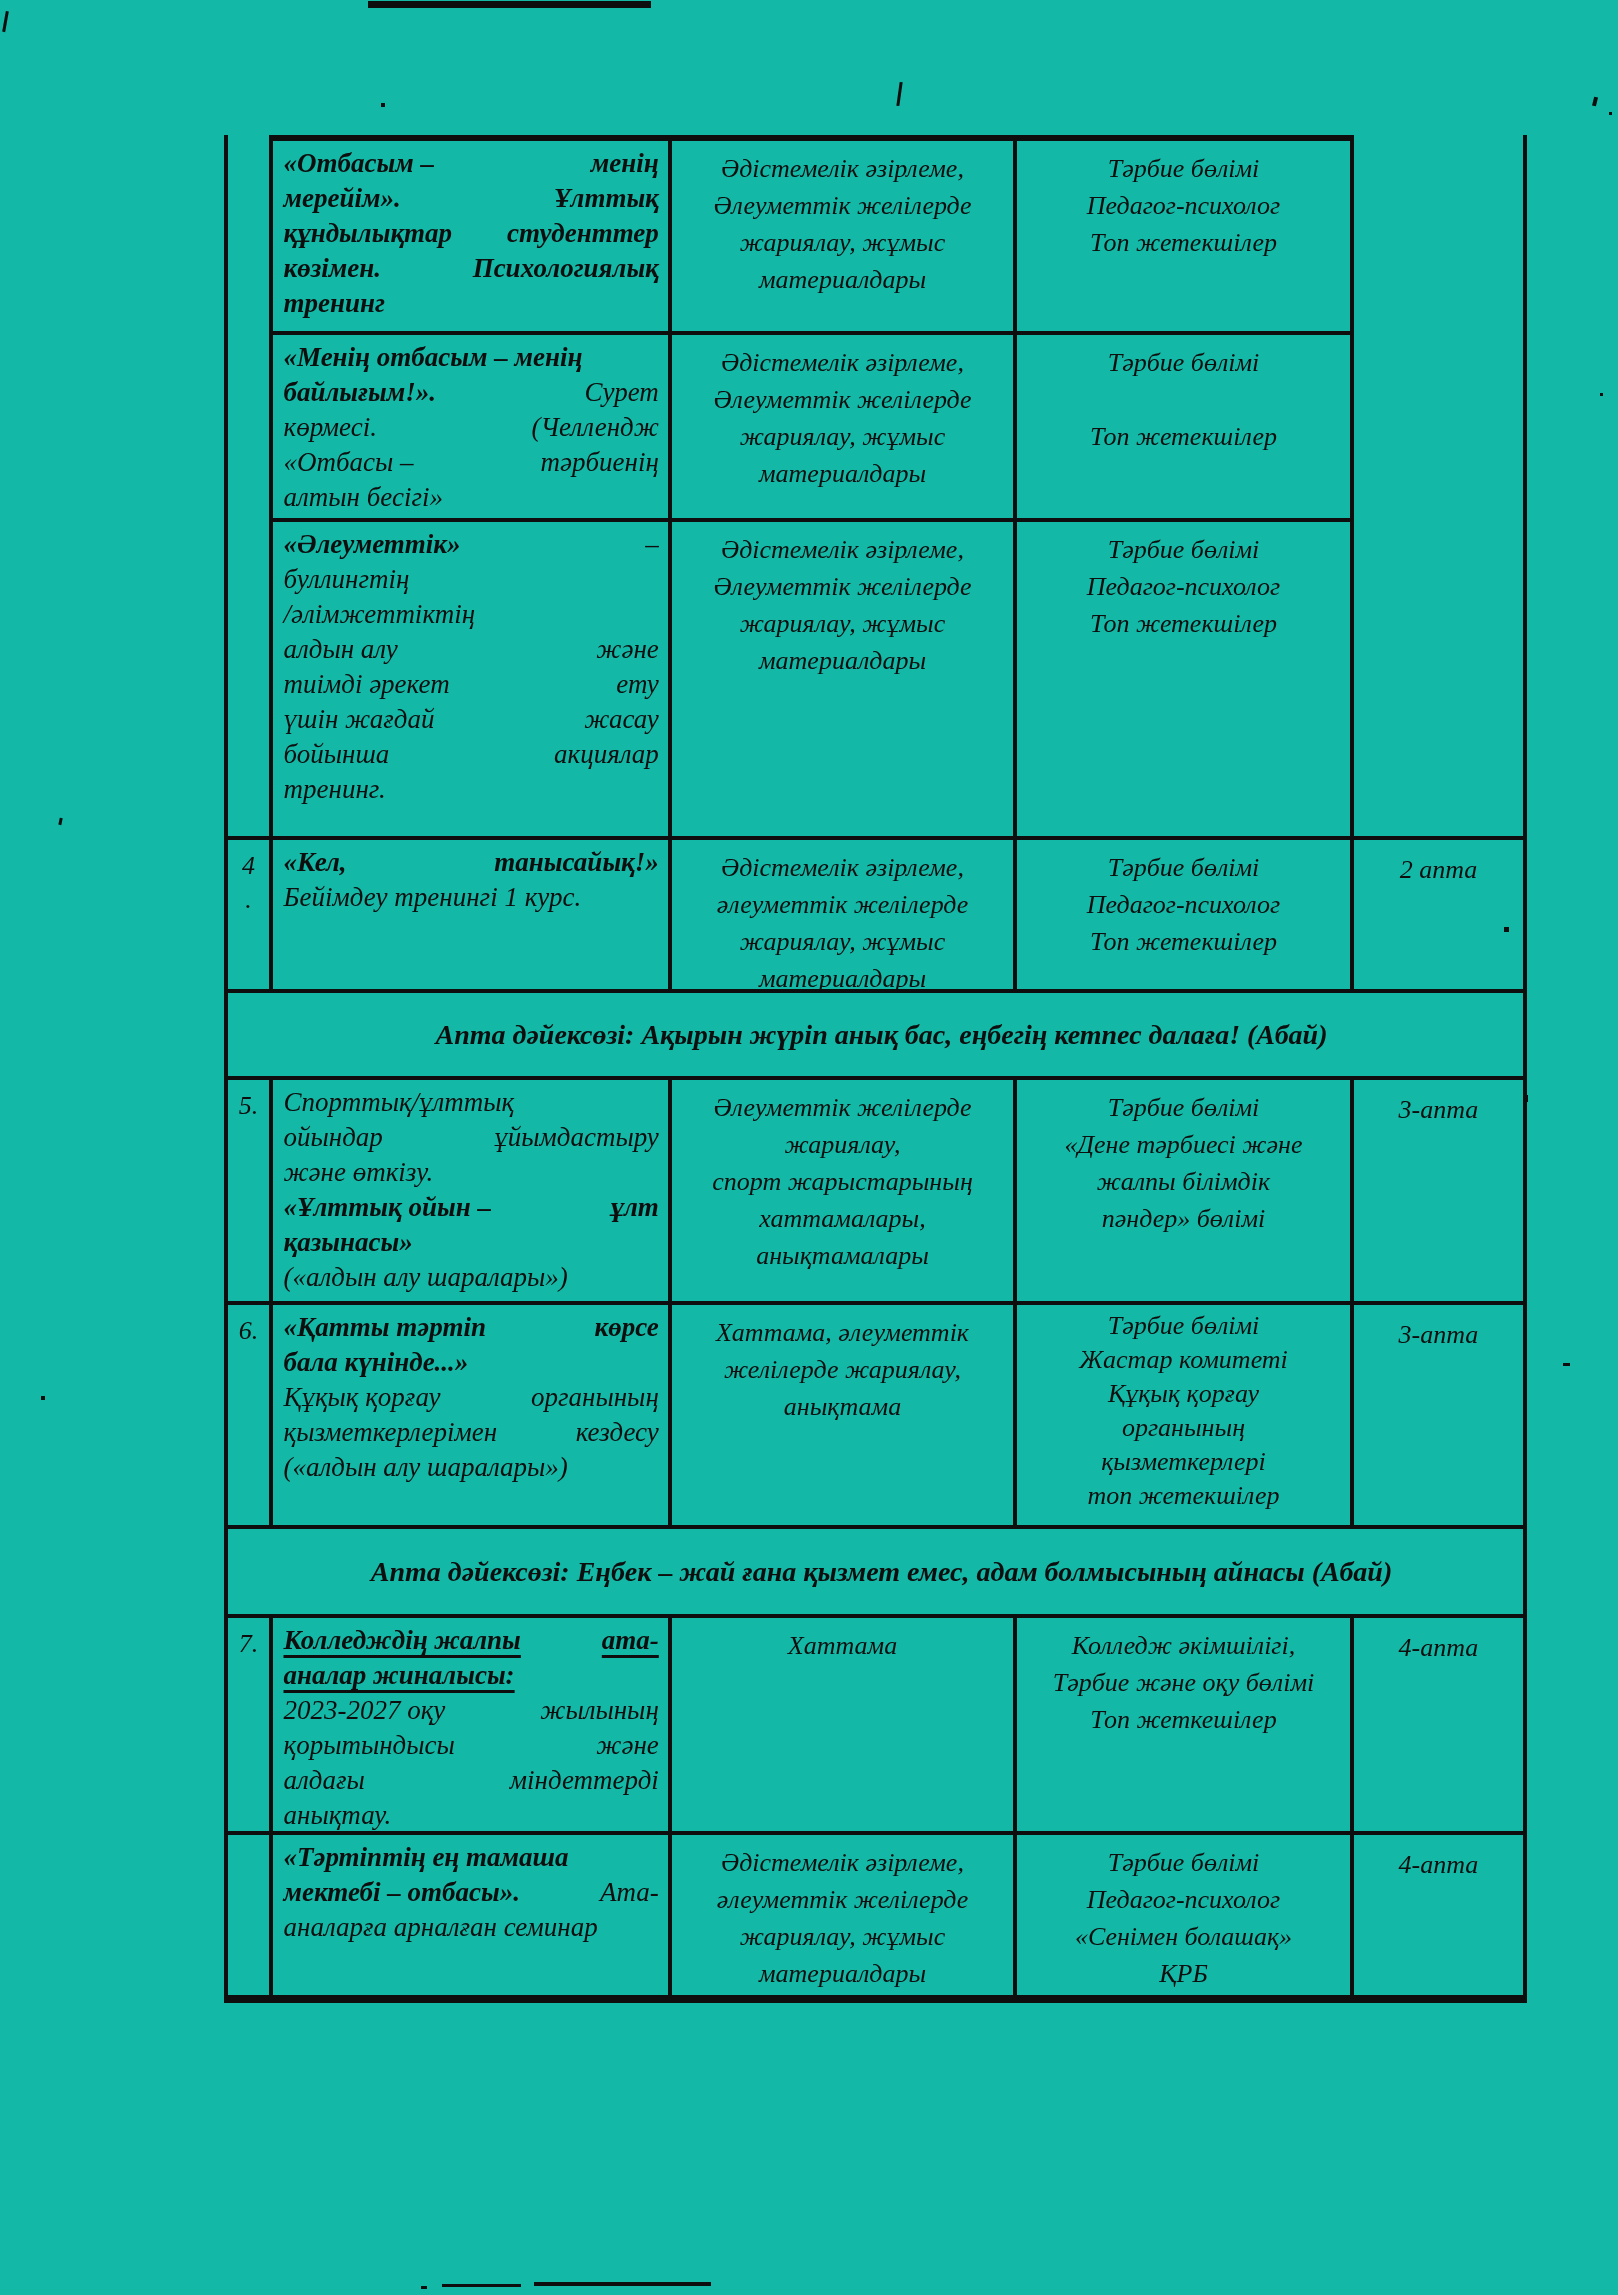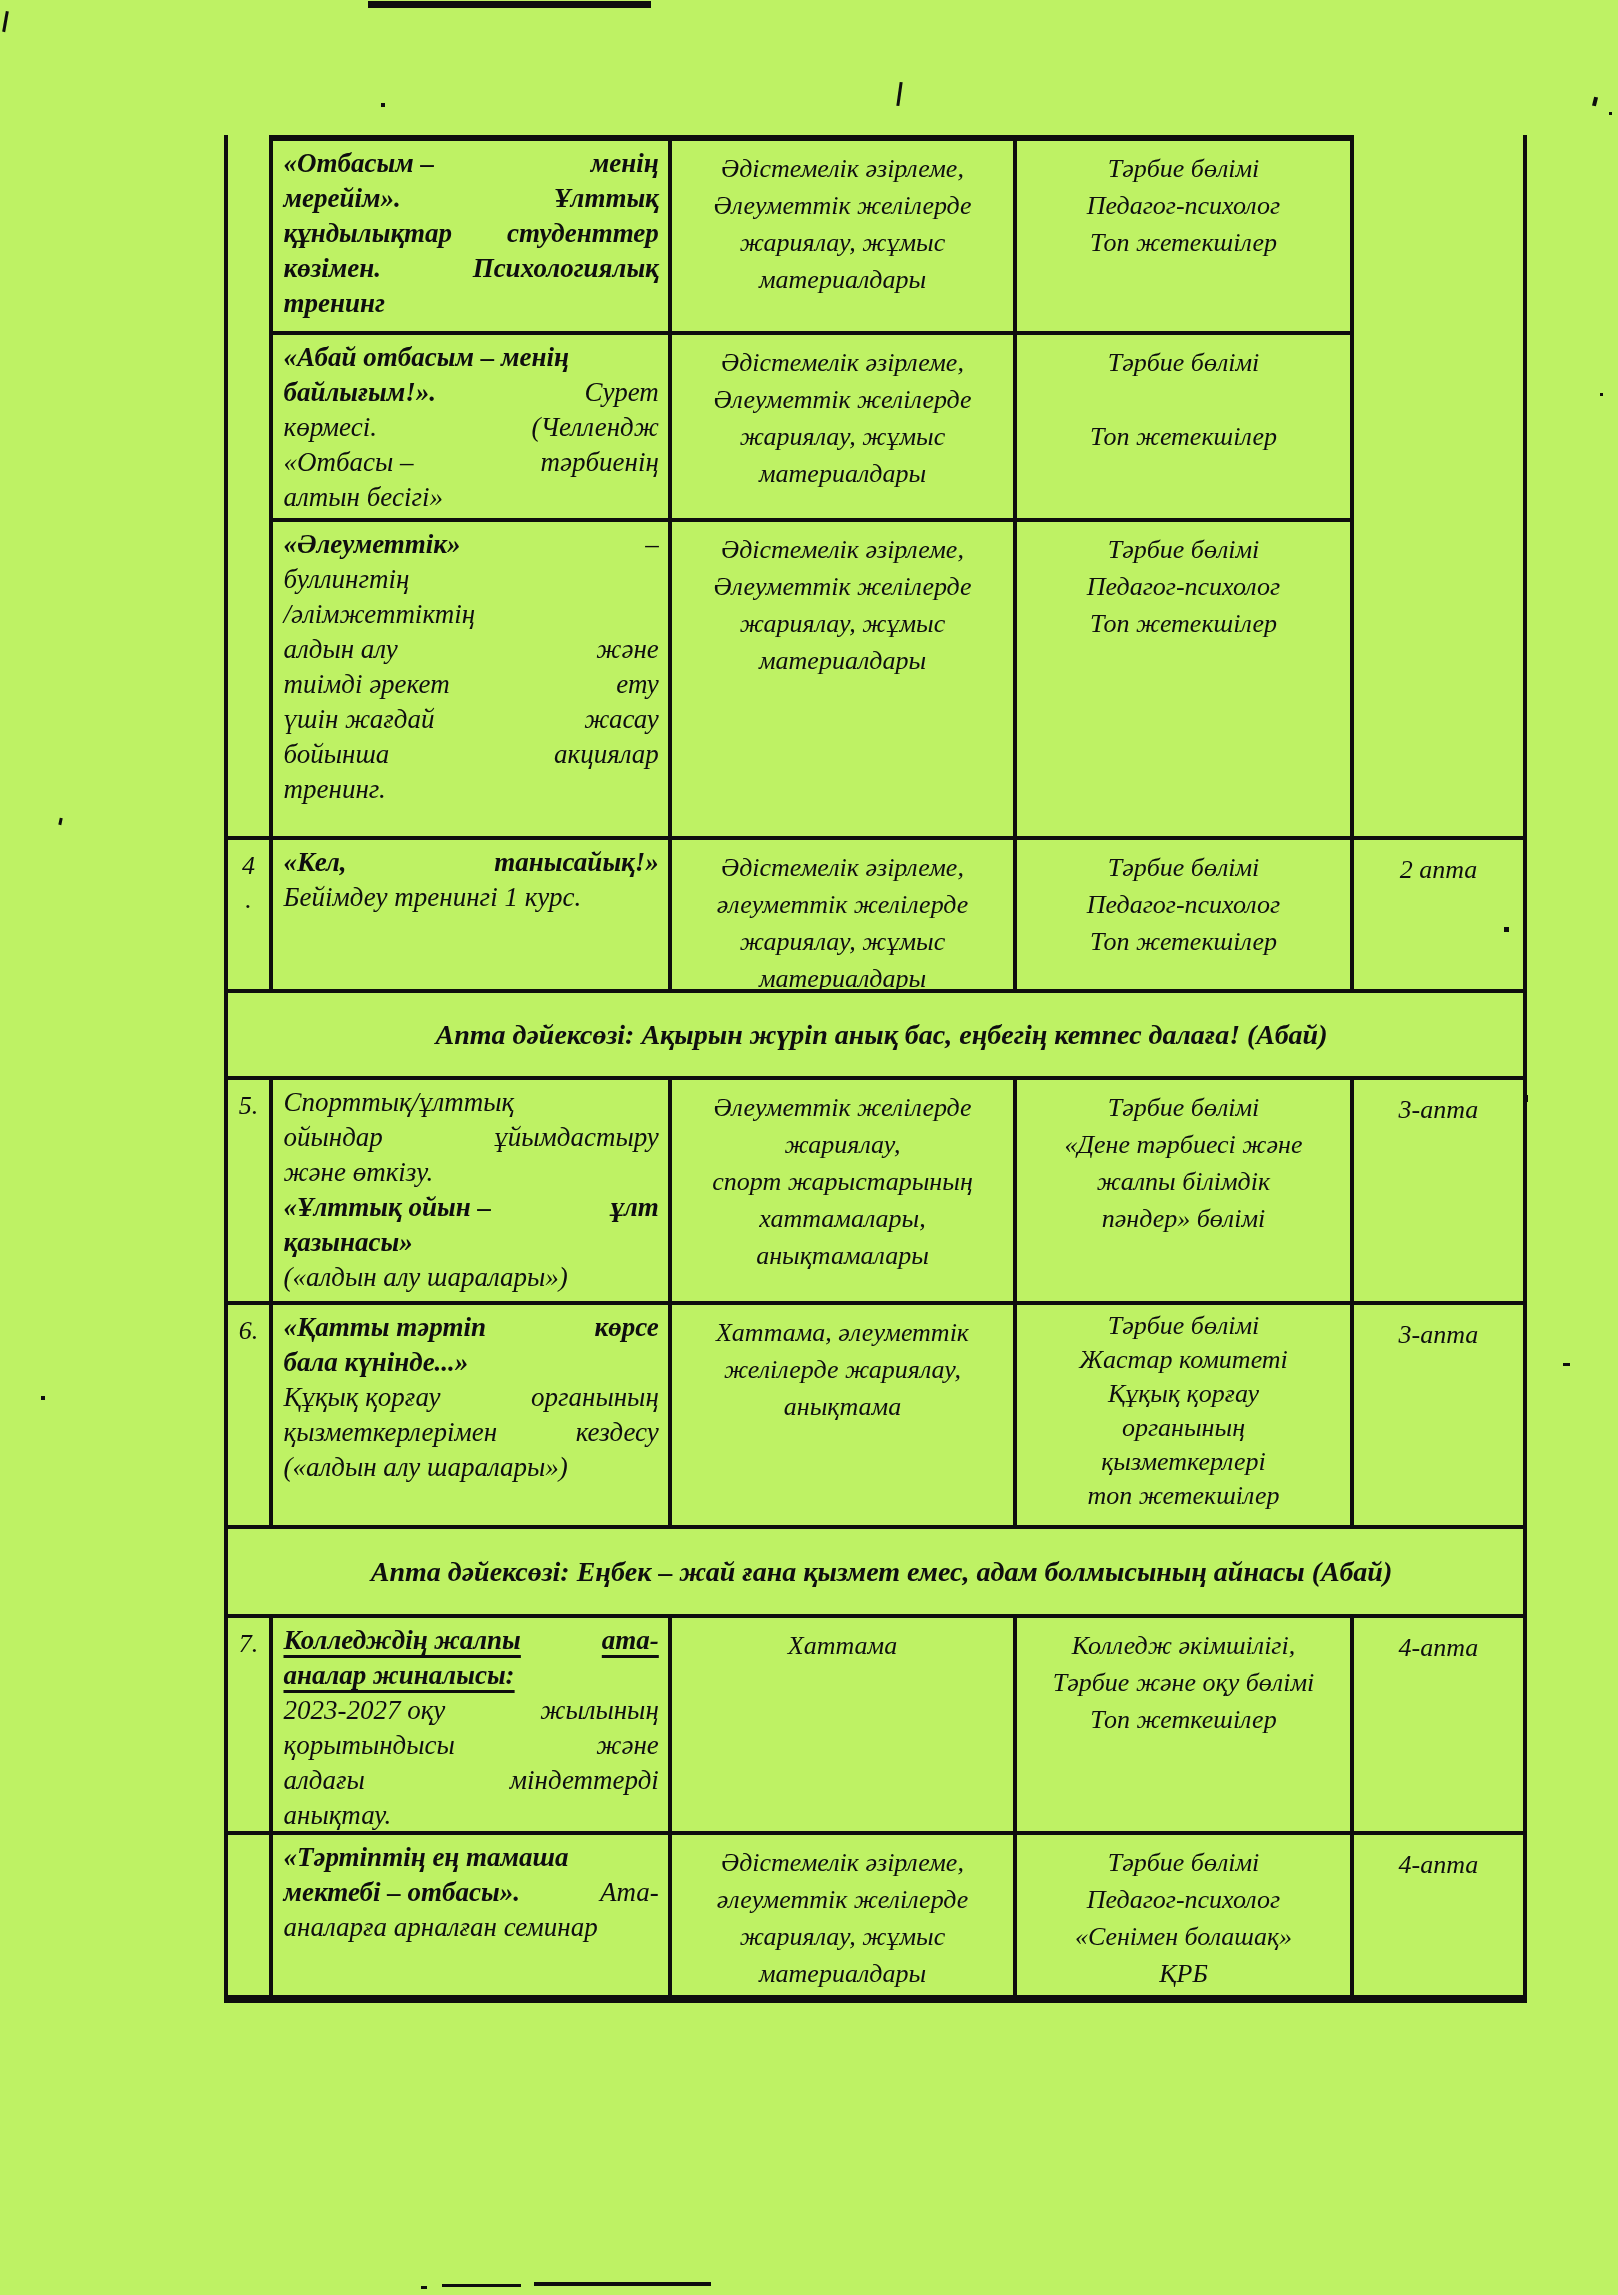--- a/index.html
+++ b/index.html
@@ -1,16 +1,16 @@
 <!DOCTYPE html>
 <html style="font-size:10.5px"><head>
 <meta charset="utf-8">
 <style>
   html,body{margin:0;padding:0;background:#e8e8e8;}
-  #page{position:relative;width:1618px;height:2295px;background:#bef264;overflow:hidden;
+  #page{position:relative;width:1618px;height:2295px;background:#14b8a6;overflow:hidden;
         font-family:"Liberation Serif","DejaVu Serif",serif;color:#0e0e0e;}
   
   #tbl{position:absolute;left:224px;top:135px;
        display:grid;
        grid-template-columns:45px 399px 345px 337px 173px;
        grid-template-rows:200px 187px 318px 153px 87px 225px 224px 89px 217px 168px;
        border-left:4px solid #0e0e0e;}
   .cell{box-sizing:border-box;border-right:4px solid #0e0e0e;border-bottom:4.6px solid #0e0e0e;
         font-style:italic;overflow:hidden;}
   .top{border-top:6px solid #0e0e0e;}
@@ -60,21 +60,21 @@
     <div class="cell c3 top" style="grid-area:1/3/2/4;">Әдістемелік әзірлеме,
 Әлеуметтік желілерде
 жариялау, жұмыс
 материалдары</div>
     <div class="cell c4 top" style="grid-area:1/4/2/5;">Тәрбие бөлімі
 Педагог-психолог
 Топ жетекшілер</div>
 
     <div class="cell c5" style="grid-area:1/5/4/6;"></div>
 
-    <div class="cell c2" style="grid-area:2/2/3/3;"><span class="b">«Абай отбасым – менің</span><span>
+    <div class="cell c2" style="grid-area:2/2/3/3;"><span class="b">«Менің отбасым – менің</span><span>
 </span><span class="b">байлығым!».</span><span class="p">Сурет</span><span>
 </span><span>көрмесі.</span><span class="p">(Челлендж</span><span>
 </span><span>«Отбасы –</span><span class="p">тәрбиенің</span><span>
 </span><span>алтын бесігі»</span></div>
     <div class="cell c3" style="grid-area:2/3/3/4;">Әдістемелік әзірлеме,
 Әлеуметтік желілерде
 жариялау, жұмыс
 материалдары</div>
     <div class="cell c4" style="grid-area:2/4/3/5;">Тәрбие бөлімі
 

